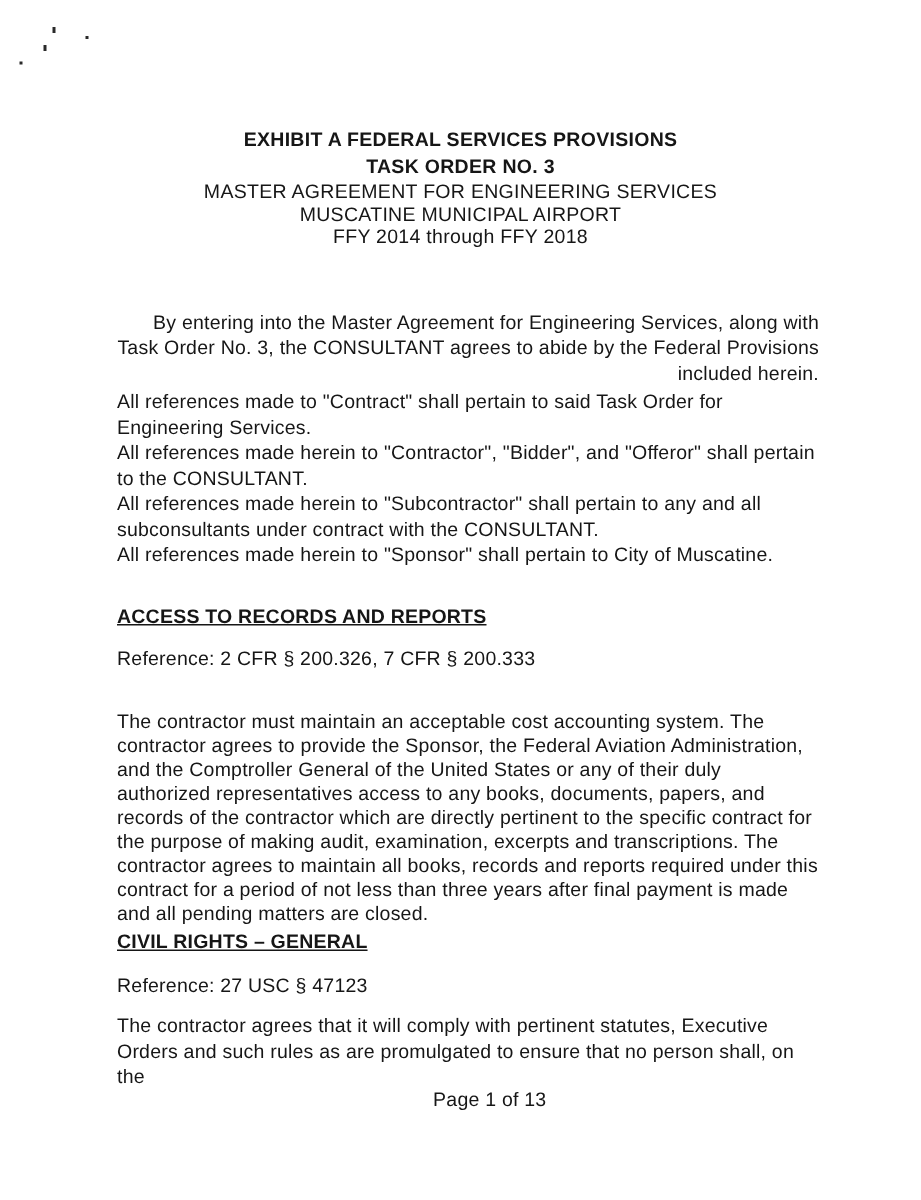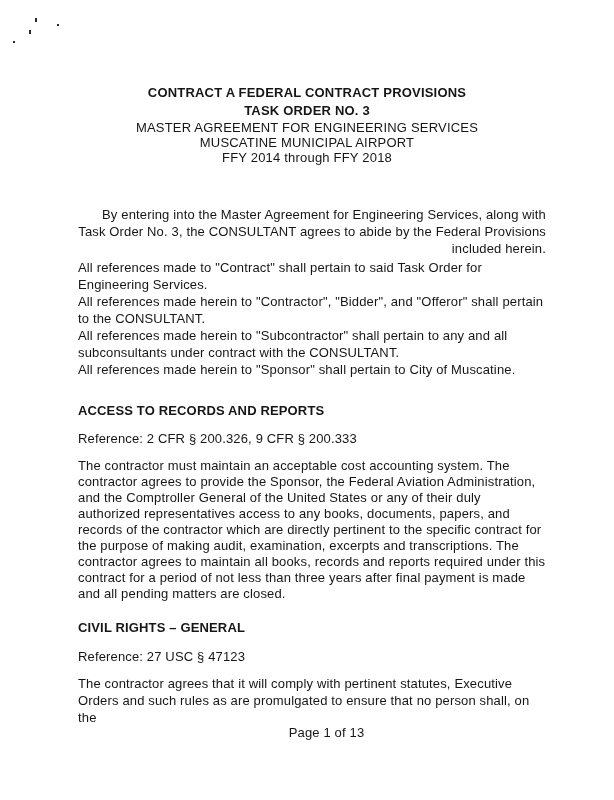--- a/index.html
+++ b/index.html
@@ -43,22 +43,23 @@
     position: absolute;
     left: 78px;
     width: 468px;
     margin: 0;
     font-size: 13px;
     line-height: 17px;
     letter-spacing: 0.15px;
   }
   .section-heading {
     font-weight: bold;
+    text-decoration: underline;
   }
-  .para-tight { line-height: 16px; }
+  .para-tight { line-height: 16px; margin-top: 15px; }
 
   .pos-p1    { top: 206px; text-align: right; }
   .pos-p2    { top: 259px; }
   .pos-p3    { top: 293px; }
   .pos-p4    { top: 327px; }
   .pos-p5    { top: 361px; }
   .pos-h1    { top: 402px; }
   .pos-ref1  { top: 430px; }
   .pos-body1 { top: 458px; }
   .pos-h2    { top: 619px; }
@@ -81,35 +82,35 @@
 <body>
 
 <div class="page">
 
   <div class="speck speck1"></div>
   <div class="speck speck2"></div>
   <div class="speck speck3"></div>
   <div class="speck speck4"></div>
 
   <header class="doc-header">
-    <div class="h-bold">CONTRACT A FEDERAL CONTRACT PROVISIONS</div>
+    <div class="h-bold">EXHIBIT A FEDERAL SERVICES PROVISIONS</div>
     <div class="h-bold">TASK ORDER NO. 3</div>
     <div class="h-reg">MASTER AGREEMENT FOR ENGINEERING SERVICES</div>
     <div class="h-reg">MUSCATINE MUNICIPAL AIRPORT</div>
     <div class="h-reg">FFY 2014 through FFY 2018</div>
   </header>
 
   <p class="para pos-p1">By entering into the Master Agreement for Engineering Services, along with Task Order No. 3, the CONSULTANT agrees to abide by the Federal Provisions included herein.</p>
   <p class="para pos-p2">All references made to "Contract" shall pertain to said Task Order for Engineering Services.</p>
   <p class="para pos-p3">All references made herein to "Contractor", "Bidder", and "Offeror" shall pertain to the CONSULTANT.</p>
   <p class="para pos-p4">All references made herein to "Subcontractor" shall pertain to any and all subconsultants under contract with the CONSULTANT.</p>
   <p class="para pos-p5">All references made herein to "Sponsor" shall pertain to City of Muscatine.</p>
 
   <h2 class="section-heading pos-h1">ACCESS TO RECORDS AND REPORTS</h2>
-  <p class="reference para pos-ref1">Reference: 2 CFR § 200.326, 9 CFR § 200.333</p>
+  <p class="reference para pos-ref1">Reference: 2 CFR § 200.326, 7 CFR § 200.333</p>
   <p class="para para-tight pos-body1">The contractor must maintain an acceptable cost accounting system. The contractor agrees to provide the Sponsor, the Federal Aviation Administration, and the Comptroller General of the United States or any of their duly authorized representatives access to any books, documents, papers, and records of the contractor which are directly pertinent to the specific contract for the purpose of making audit, examination, excerpts and transcriptions. The contractor agrees to maintain all books, records and reports required under this contract for a period of not less than three years after final payment is made and all pending matters are closed.</p>
 
   <h2 class="section-heading pos-h2">CIVIL RIGHTS – GENERAL</h2>
   <p class="reference para pos-ref2">Reference: 27 USC § 47123</p>
   <p class="para pos-body2">The contractor agrees that it will comply with pertinent statutes, Executive Orders and such rules as are promulgated to ensure that no person shall, on the</p>
 
   <div class="page-footer">Page 1 of 13</div>
 
 </div>
 

